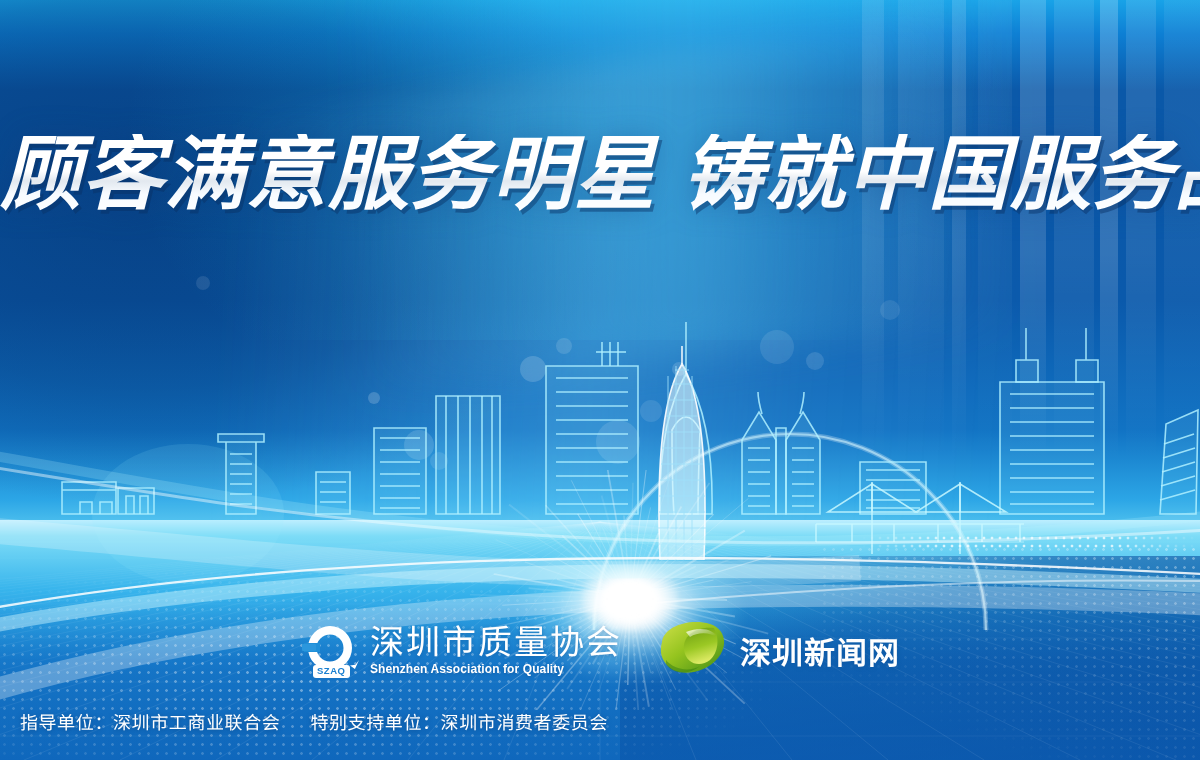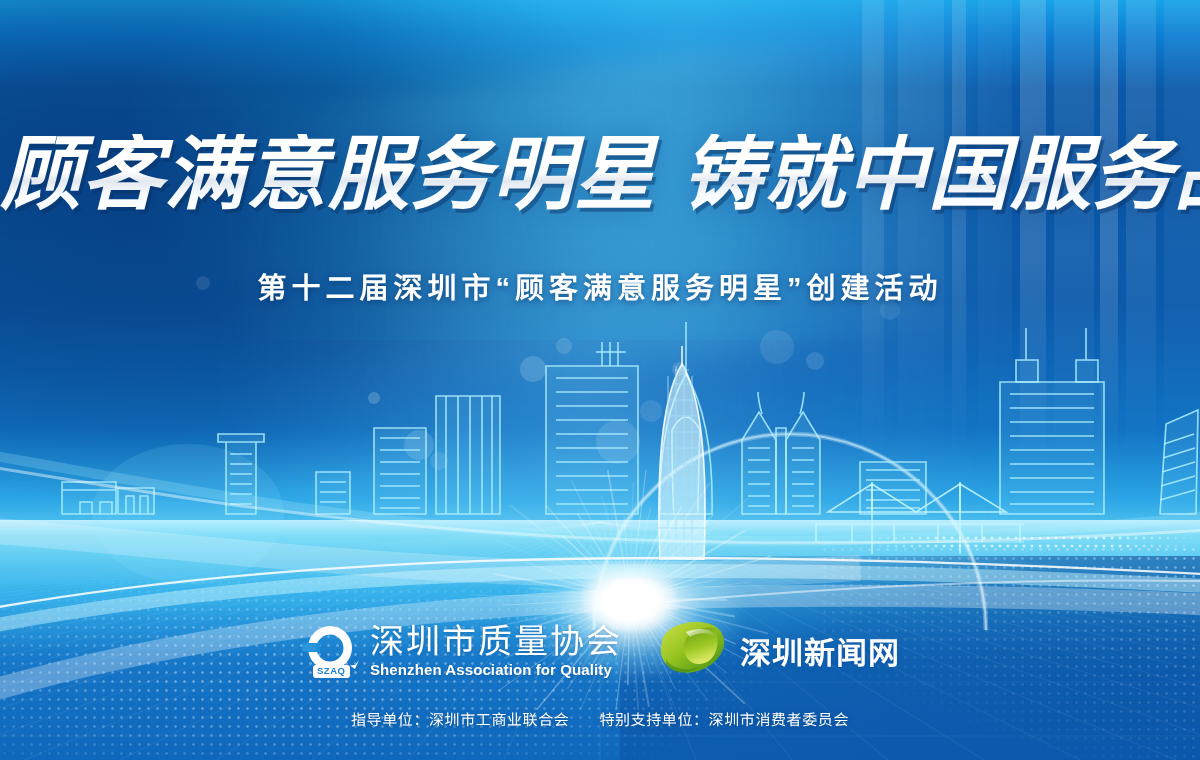--- a/index.html
+++ b/index.html
@@ -181,44 +181,44 @@
     position:absolute;left:50px;bottom:10px;width:9px;height:9px;
     background:#ffffff;
     clip-path:polygon(0 60%,55% 100%,100% 0,62% 52%);
   }
   .szaq-text{display:flex;flex-direction:column;line-height:1;}
   .szaq-cn{
     font-size:34px;font-weight:normal;color:#fff;letter-spacing:2px;
     text-shadow:0 1px 4px rgba(10,70,140,.45);
   }
   .szaq-en{
-    font-size:15px;font-weight:bold;color:#fff;letter-spacing:.1px;margin-top:4px;
+    font-size:12px;font-weight:bold;color:#fff;letter-spacing:.1px;margin-top:4px;
     text-shadow:0 1px 3px rgba(10,70,140,.45);
   }
 
   .leaf{position:relative;width:72px;height:60px;flex:none;}
   .sznews-text{display:flex;flex-direction:column;line-height:1;margin-left:2px;margin-top:6px;}
   .sznews-cn{
     font-size:31px;font-weight:bold;color:#fff;letter-spacing:1px;
     text-shadow:0 1px 4px rgba(10,70,140,.45);
   }
   .sznews-en{
     font-size:29px;font-weight:bold;color:#fff;letter-spacing:-.6px;margin-top:2px;
     text-shadow:0 1px 4px rgba(10,70,140,.45);
   }
   .sznews-en .dotcom{font-weight:normal;}
 
   .footer{
     position:absolute;left:0;right:0;top:708px;
-    text-align:center;
-    font-size:15px;
+    font-size:18px;
     color:#ffffff;
     letter-spacing:.6px;
     white-space:nowrap;
     text-shadow:0 1px 5px rgba(8,55,110,.6);
+    padding-left:20px;
   }
   .footer .sp{display:inline-block;width:30px;}
 </style>
 </head>
 <body>
 
 <div class="stage">
 
   <div class="sky"></div>
   <div class="vign-left"></div>
@@ -500,21 +500,20 @@
   <div class="dots"></div>
   <div class="dots2"></div>
   <div class="dotstrip"></div>
 
   <div class="content">
 
     <div class="headline">
       <span>顾客满意服务明星</span><span class="gap"></span><span>铸就中国服务品牌</span>
     </div>
 
-    <div class="subtitle">第十二届深圳市“顾客满意服务明星”创建活动</div>
 
     <div class="logos">
 
       <div class="logo">
         <div class="szaq-mark">
           <svg width="60" height="58" viewBox="0 0 60 58" fill="none">
             <path d="M30 5 a22 22 0 1 0 0 44 a22 22 0 1 0 0 -44 z
                      M30 13.5 a13.5 13.5 0 1 1 0 27 a13.5 13.5 0 1 1 0 -27 z" fill="#ffffff" fill-rule="evenodd"></path>
             <rect x="4" y="22" width="16" height="9" fill="#1f8fd8"></rect>
             <rect x="2" y="23" width="14" height="7" rx="1" fill="#2b97dd"></rect>

